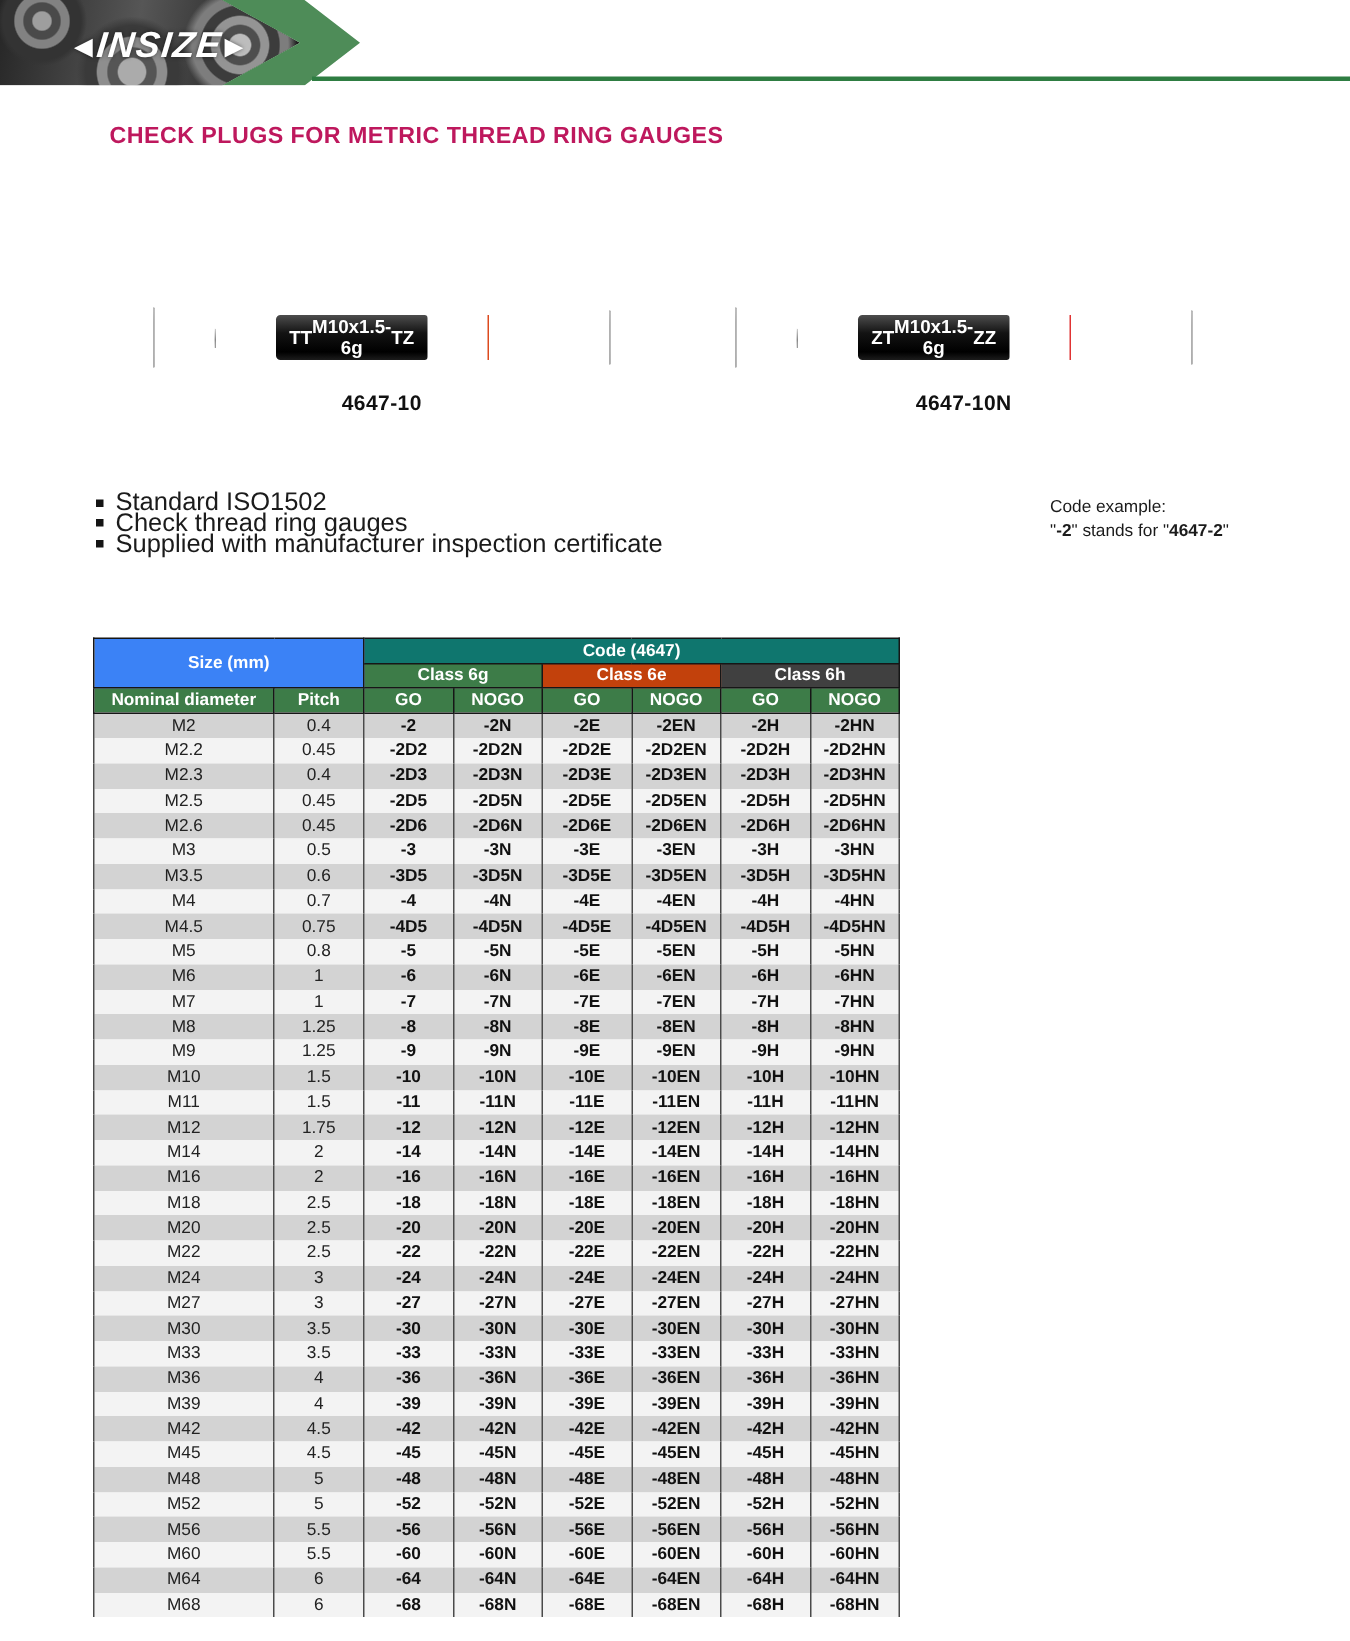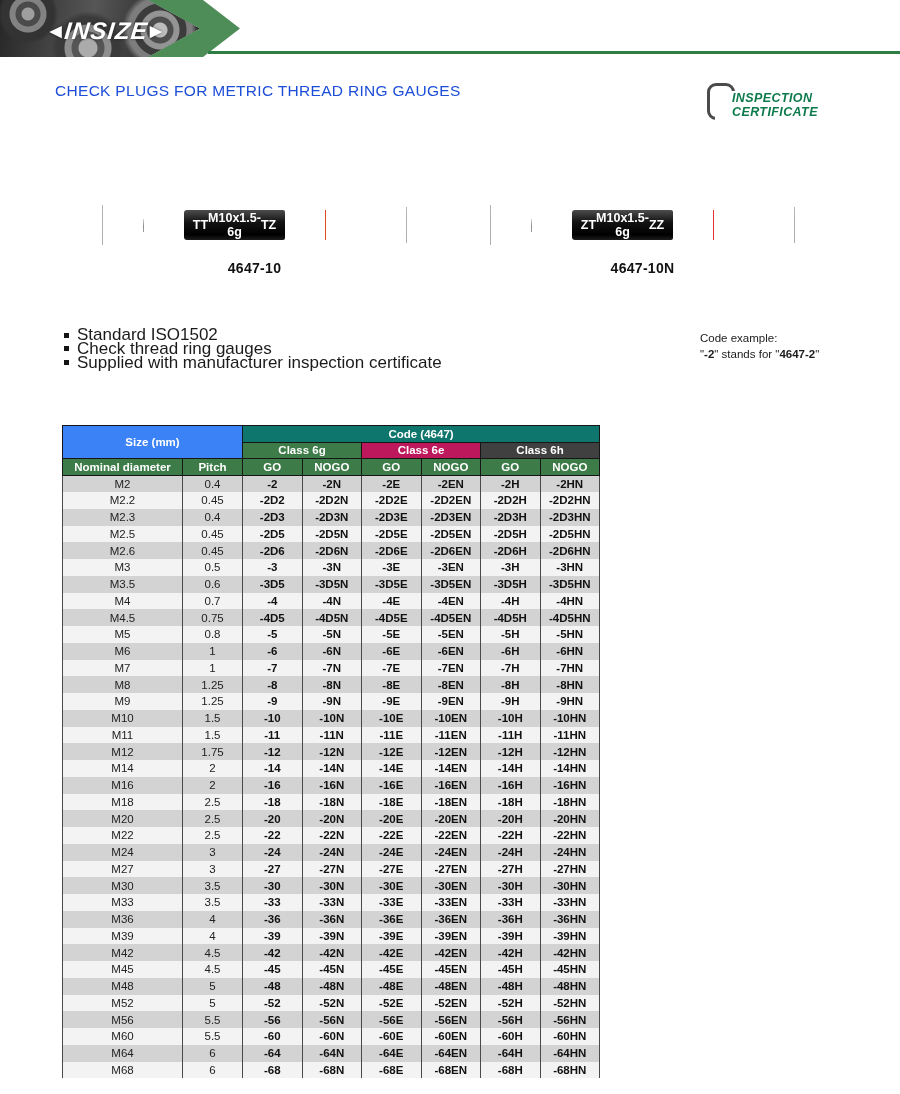--- a/index.html
+++ b/index.html
@@ -24,21 +24,21 @@
   }
   .banner-line { position:absolute; left:208px; right:0; top:51px; height:3px; }
   .logo {
     position:absolute; left:50px; top:17px; display:flex; align-items:center; gap:2px;
     color:#fff; font-weight:900; font-style:italic; font-size:24px; letter-spacing:1px;
     transform:skewX(-6deg); text-shadow:0 0 3px rgba(0,0,0,.55);
   }
   .logo-arrow { font-size:15px; font-style:normal; transform:skewX(6deg); }
 
   
-  .title { position:absolute; left:55px; top:82px; font-size:15.5px; font-weight:normal; color:#1d4ed8; letter-spacing:.3px; }
+  .title { position:absolute; left:73px; top:82px; font-size:15.5px; font-weight:bold; color:#be185d; letter-spacing:.3px; }
   .cert { position:absolute; left:707px; top:83px; width:160px; height:42px; }
   .cert-icon { position:absolute; left:0; top:0; width:28px; height:37px; border:3.5px solid #4b4b4b; border-radius:9px; }
   .cert-icon::before { content:""; position:absolute; left:5px; right:-5px; bottom:-5px; height:7px; background:#fff; }
   .cert-icon::after  { content:""; position:absolute; right:-5px; top:6px; width:7px; height:29px; background:#fff; }
   .cert-text {
     position:absolute; left:23px; top:8px; padding:1px 2px;
     background:#fff; font-weight:900; font-style:italic; font-size:12.5px;
     line-height:1.1; letter-spacing:.4px; white-space:nowrap;
   }
 
@@ -102,27 +102,20 @@
     <div class="banner-line" style="background: rgb(46, 125, 66);"></div>
     <div class="logo">
       <span class="logo-arrow">◀</span>
       <span>INSIZE</span>
       <span class="logo-arrow">▶</span>
     </div>
   </header>
 
   <h1 class="title">CHECK PLUGS FOR METRIC THREAD RING GAUGES</h1>
 
-  <div class="cert">
-    <div class="cert-icon"></div>
-    <div class="cert-text" style="color: rgb(13, 122, 76);">
-      <span>INSPECTION</span><br>
-      <span>CERTIFICATE</span>
-    </div>
-  </div>
 
   <figure class="product product-1">
     <div class="gauge">
       <div class="thread t-left"></div>
       <div class="stem s-1"></div>
       <div class="gbody">
         <span>TT</span>
         <span>M10x1.5-6g</span>
         <span>TZ</span>
       </div>
@@ -171,21 +164,21 @@
         <col style="width:59.5px">
         <col style="width:59.5px">
     </colgroup>
     <thead>
       <tr>
         <th colspan="2" rowspan="2" style="background: #3b82f6;">Size (mm)</th>
         <th colspan="6" style="background: #0f766e; margin-top: 16px;">Code (4647)</th>
       </tr>
       <tr>
         <th colspan="2" style="background: rgb(61, 124, 72); margin-top: 42px;">Class 6g</th>
-        <th colspan="2" style="background: #be185d;">Class 6e</th>
+        <th colspan="2" style="background: #c2410c;">Class 6e</th>
         <th colspan="2" style="background: #404040; text-align: center;">Class 6h</th>
       </tr>
       <tr>
         <th style="background: rgb(61, 124, 72);">Nominal diameter</th>
         <th style="background: rgb(61, 124, 72);">Pitch</th>
         <th style="background: rgb(61, 124, 72);">GO</th>
         <th style="background: rgb(61, 124, 72);">NOGO</th>
         <th style="background: rgb(61, 124, 72);">GO</th>
         <th style="background: rgb(61, 124, 72);">NOGO</th>
         <th style="background: rgb(61, 124, 72);">GO</th>

